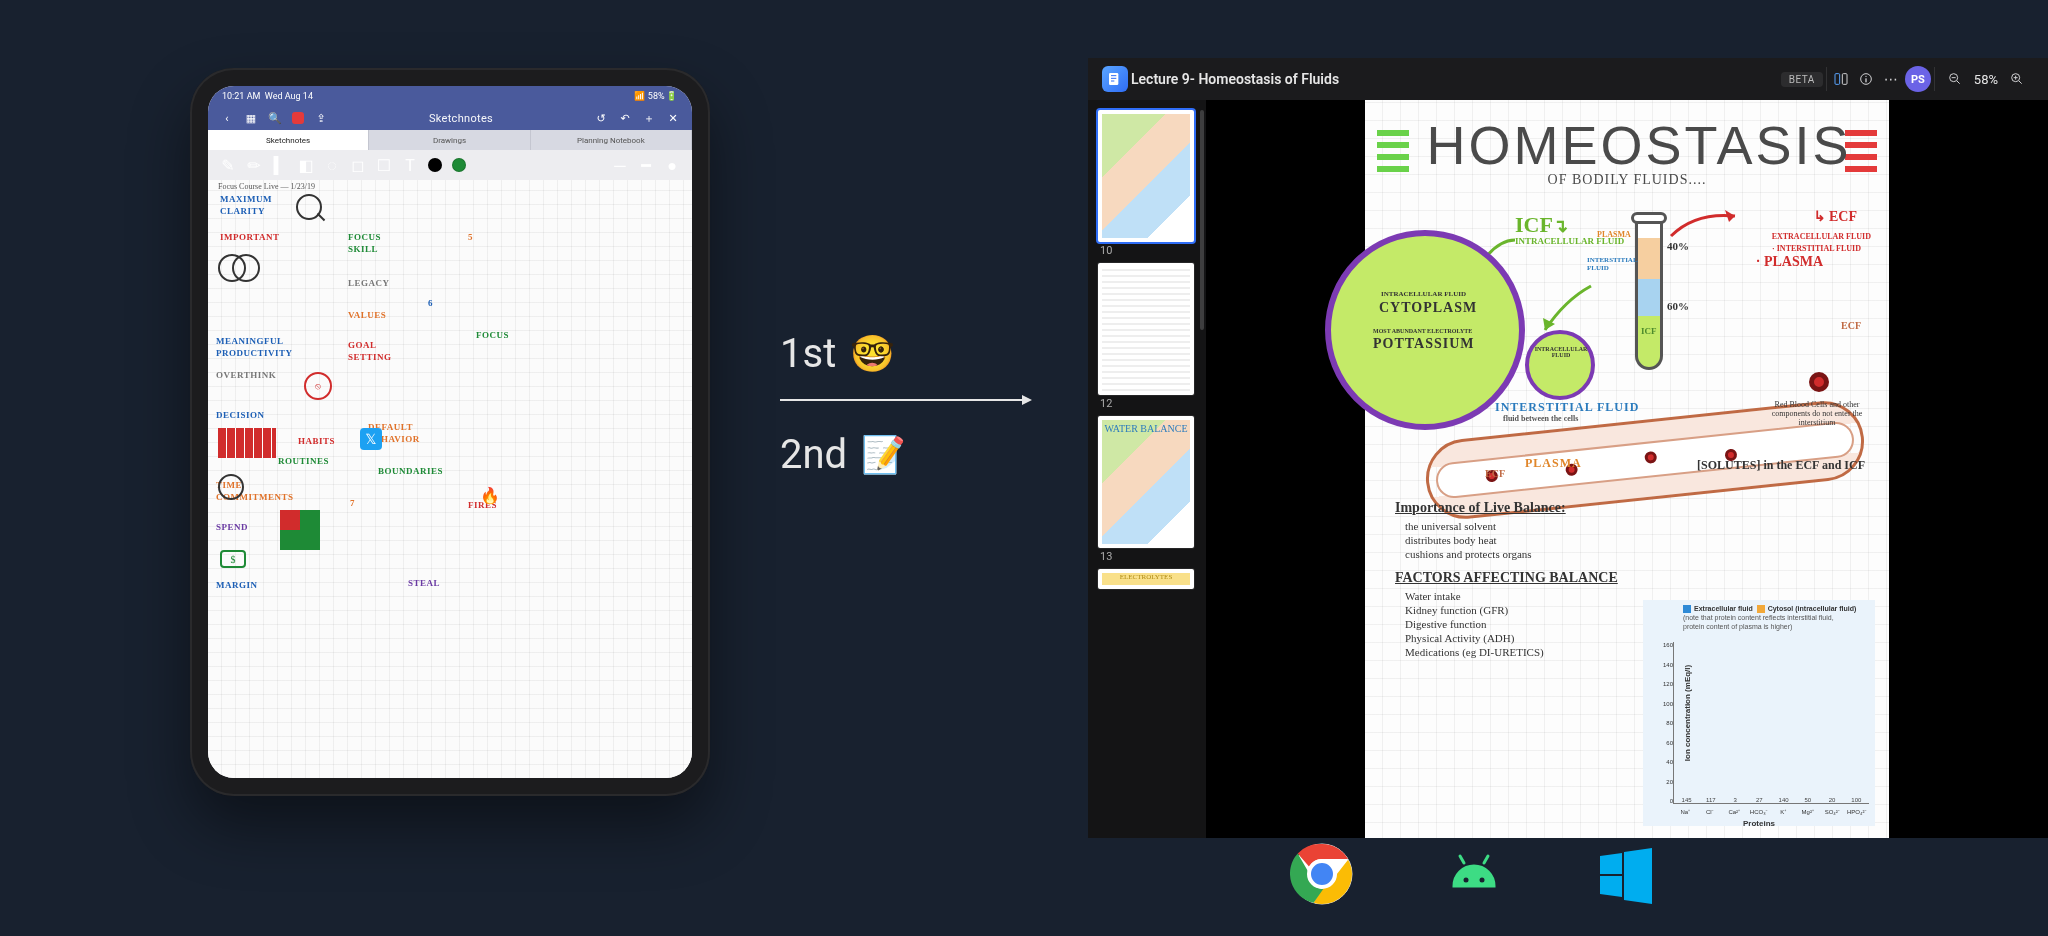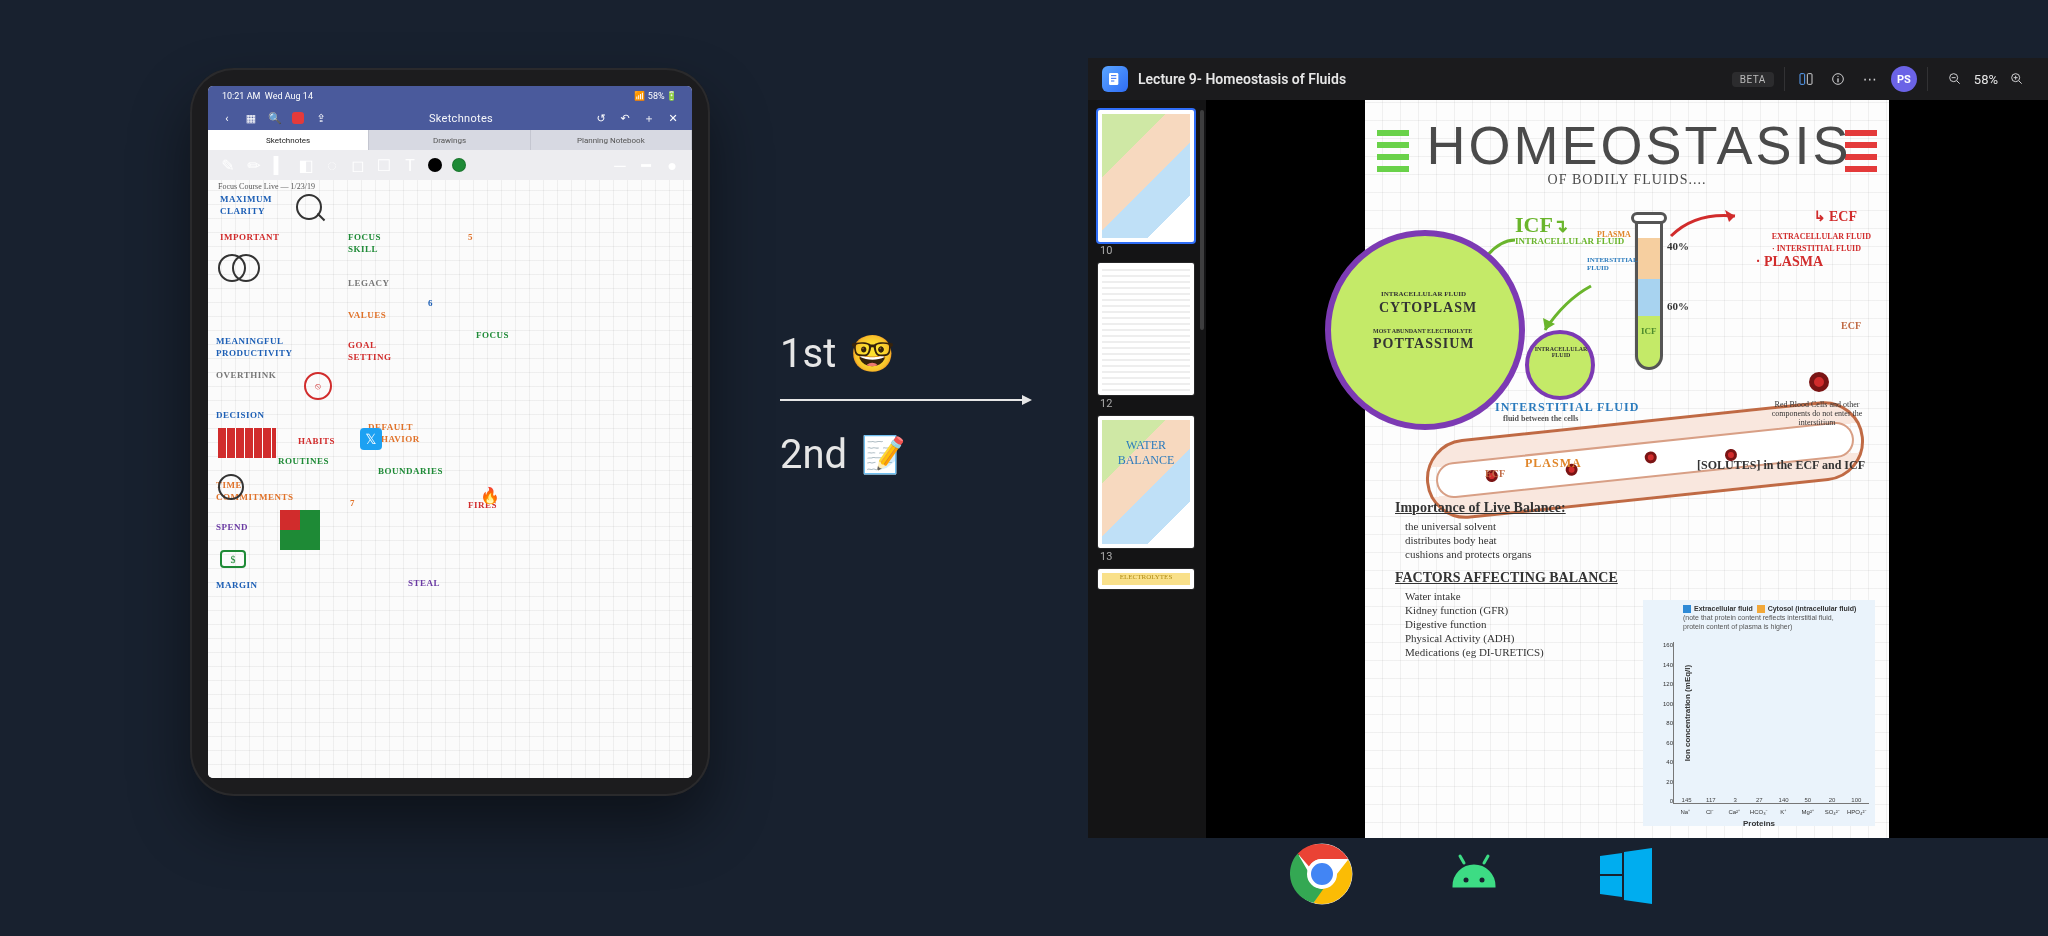--- a/index.html
+++ b/index.html
@@ -36,21 +36,21 @@
     background: var(--ipad-frame);
     border-radius: 44px;
     padding: 18px;
     box-shadow: 0 30px 60px rgba(0,0,0,.45), inset 0 0 0 2px #2a2a2c;
     display: flex;
     flex-direction: column;
   }
   .ipad-screen {
     flex: 1;
     background: #fff;
-    border-radius: 5px;
+    border-radius: 26px;
     overflow: hidden;
     display: flex;
     flex-direction: column;
     position: relative;
   }
   .status-bar {
     height: 20px;
     background: var(--ipad-top-bar);
     color: #fff;
     font-size: 9px;
@@ -157,21 +157,21 @@
     display:flex;
     flex-direction:column;
     font-size:13px;
     color:#e6e6e6;
   }
   .app-toolbar {
     height: 42px;
     background: var(--dark-toolbar);
     display:flex;
     align-items:center;
-    gap:10px;
+    gap:3px;
     padding:0 14px;
   }
   .app-toolbar .app-icon {
     width:26px;height:26px;border-radius:6px;
     background:linear-gradient(135deg,#5aa5ff,#2f6df6);
     display:flex;align-items:center;justify-content:center;
   }
   .app-toolbar .doc-title { font-weight:600; font-size:14px; }
   .app-toolbar .spacer { flex:1; }
   .pill { padding:2px 8px; border-radius:4px; background:rgba(255,255,255,.08); font-size:10px; letter-spacing:.5px; color:#bbb; }
@@ -514,21 +514,21 @@
           </div>
           <div>
             <div class="thumb">
               <div class="mini" style="background: repeating-linear-gradient(0deg, rgb(238, 238, 238) 0px, rgb(238, 238, 238) 2px, rgb(255, 255, 255) 2px, rgb(255, 255, 255) 6px);"></div>
             </div>
             <div class="thumb-label">12</div>
           </div>
           <div>
             <div class="thumb">
               <div class="mini" style="background: linear-gradient(135deg, rgb(207, 232, 165) 0px, rgb(207, 232, 165) 30%, rgb(247, 217, 191) 30%, rgb(247, 217, 191) 55%, rgb(191, 224, 247) 55%, rgb(191, 224, 247) 80%, rgb(255, 255, 255) 80%, rgb(255, 255, 255) 100%);">
-                <div style="font-family: Impact; color: rgb(43, 123, 189); font-size: 12px; text-align: center; padding-top: 18px;">WATER BALANCE</div>
+                <div style="font-family: Impact; color: rgb(43, 123, 189); font-size: 10px; text-align: center; padding-top: 3px;">WATER BALANCE</div>
               </div>
             </div>
             <div class="thumb-label">13</div>
           </div>
           <div>
             <div class="thumb" style="height: 20px;">
               <div class="mini" style="background: rgb(249, 224, 138);">
                 <div style="font-family: Impact; color: rgb(176, 139, 18); font-size: 7px; text-align: center;">ELECTROLYTES</div>
               </div>
             </div>

